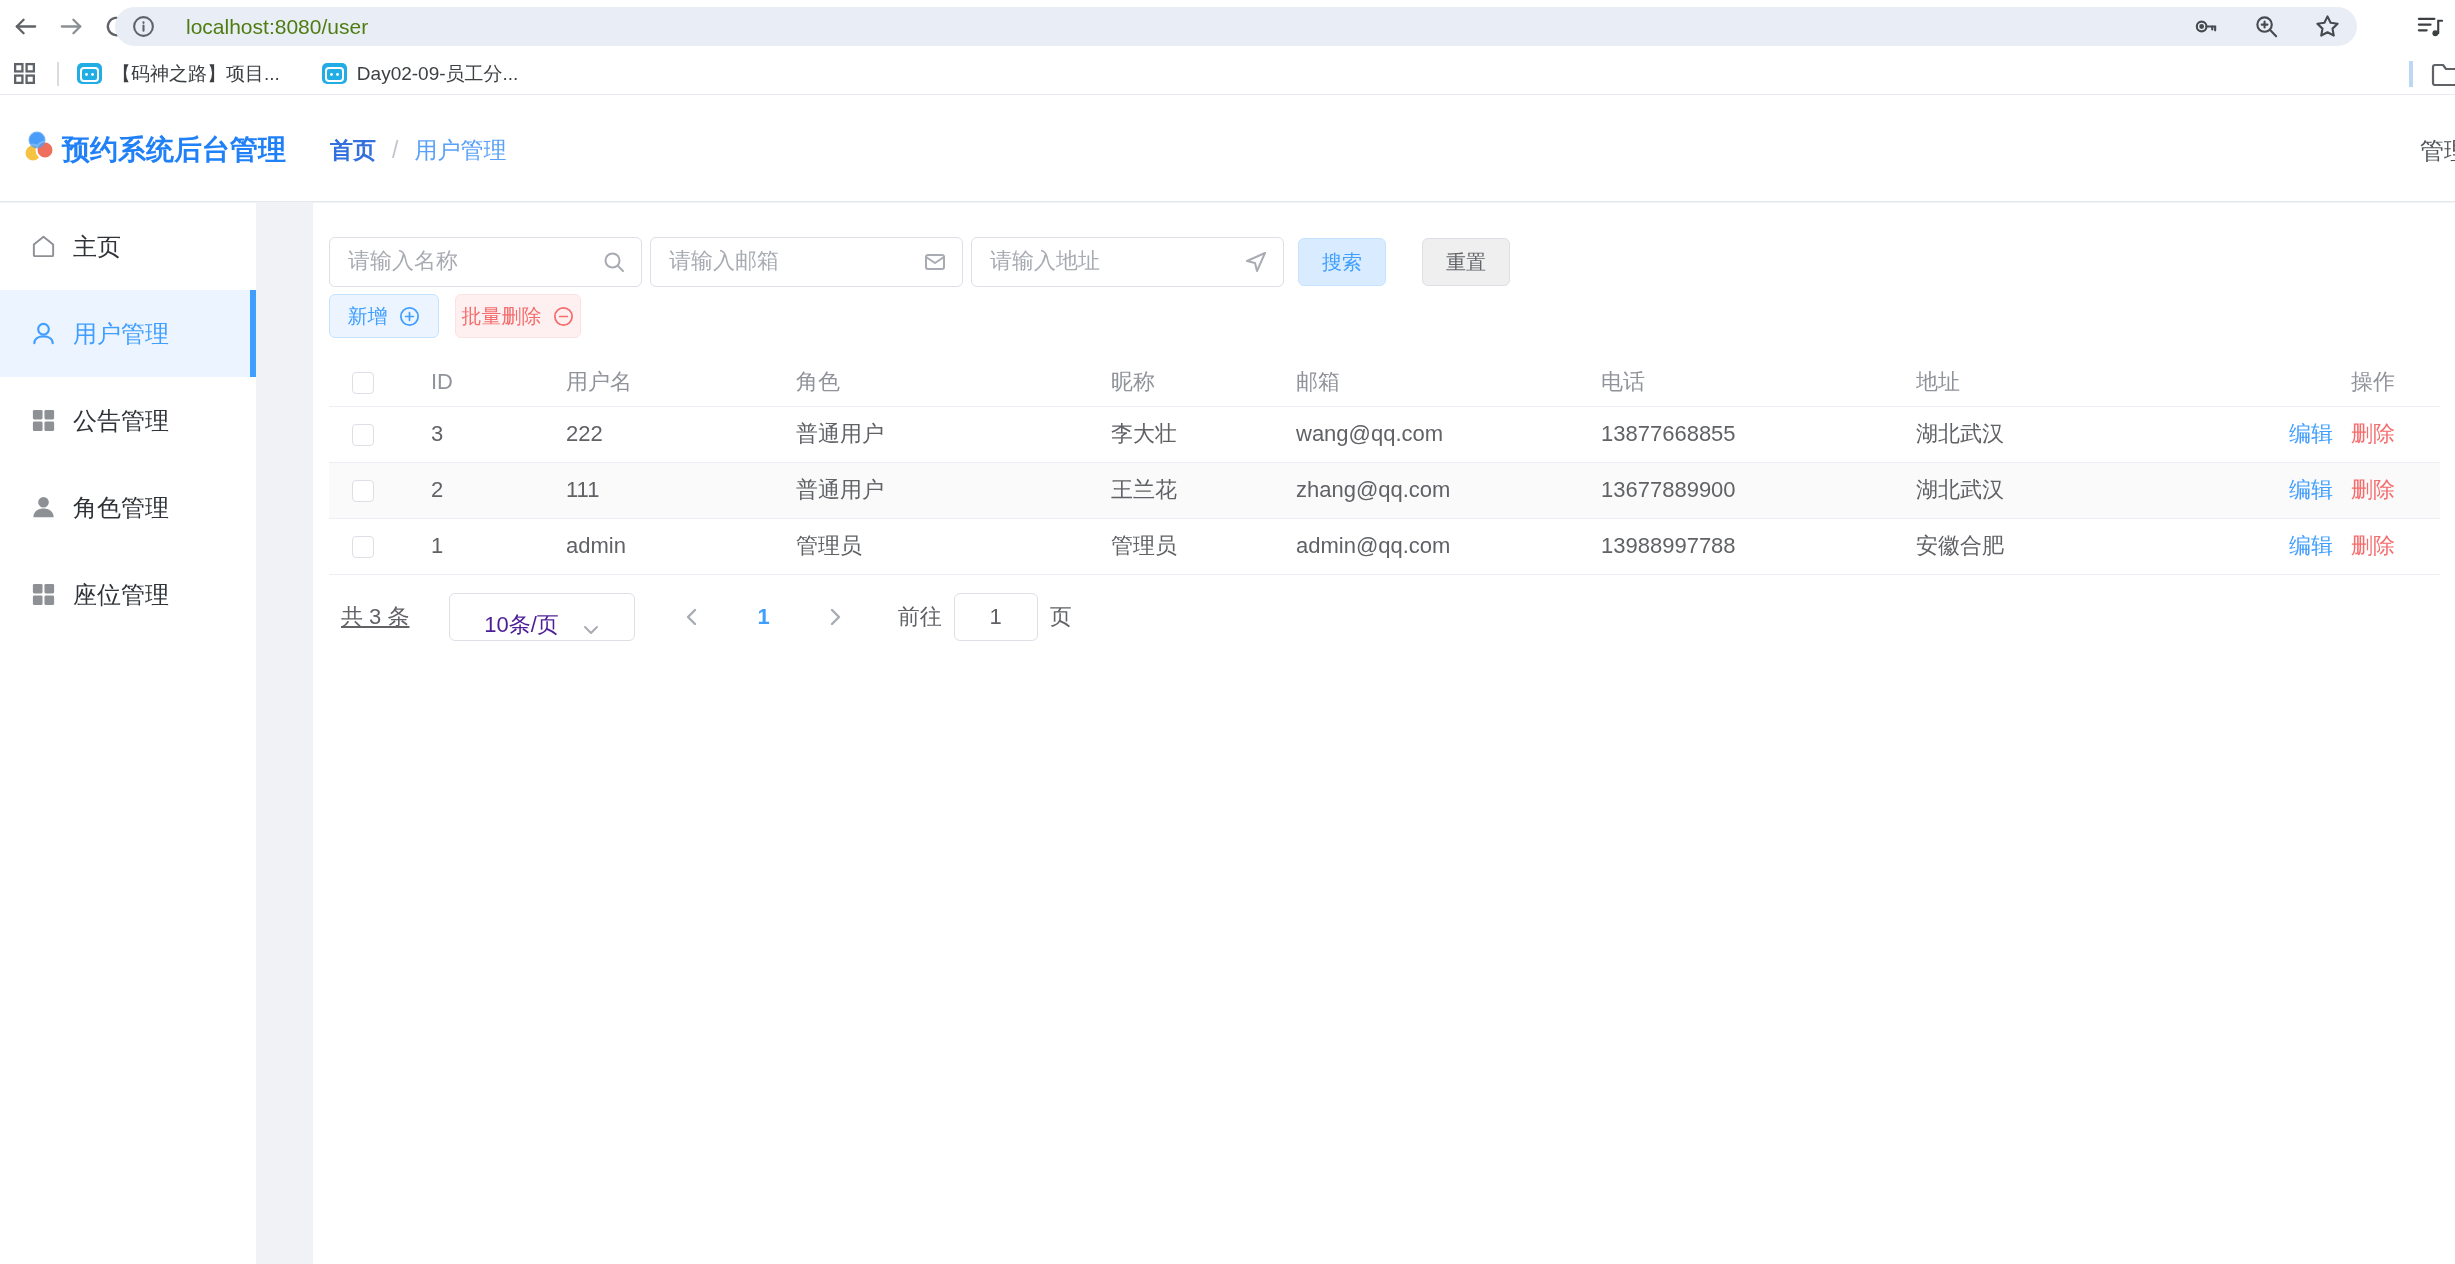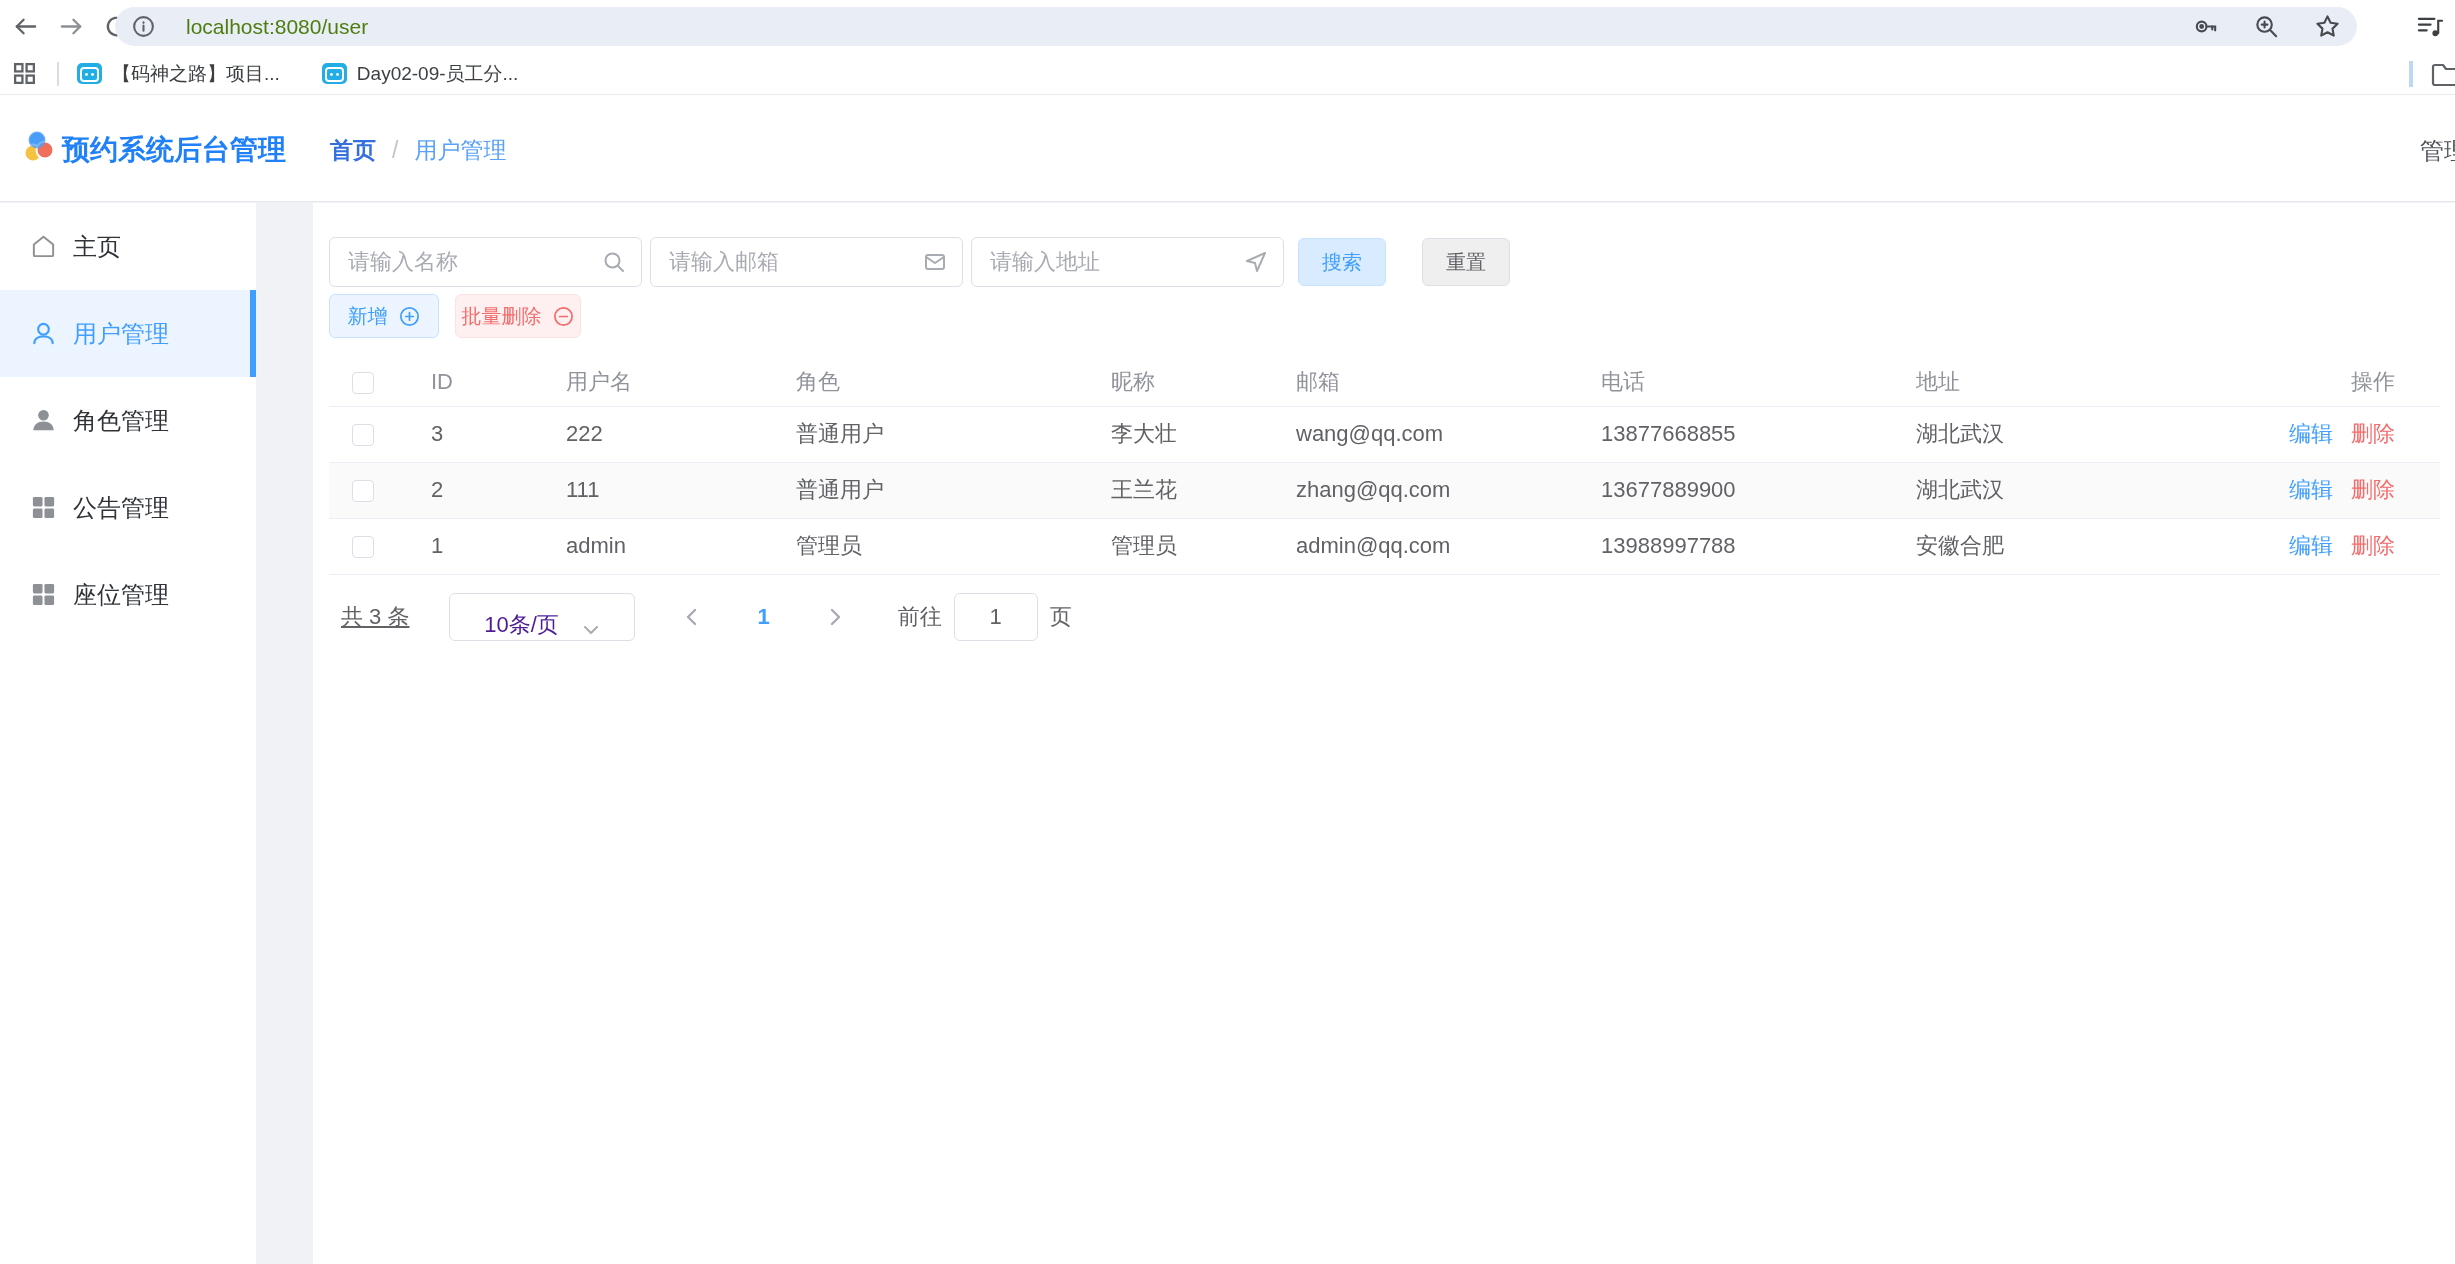--- a/index.html
+++ b/index.html
@@ -53,21 +53,21 @@
   .menu-item.active { background:#ecf5ff; color:#409eff; border-right:6px solid #409eff; }
   .menu-item.active .m-ico { color:#409eff; }
 
   
   .content { position:absolute; left:313px; top:203px; width:2142px; height:1061px; background:#ffffff;
              padding:34px 15px 0 16px; }
   .filters { display:flex; align-items:center; }
   .f-input { position:relative; width:313px; height:50px; margin-right:8px; }
   .f-input input { width:100%; height:100%; border:1px solid #dcdfe6; border-radius:6px;
                    padding:0 60px 0 18px; font-size:22px; color:#606266; outline:none;
-                   font-family:Liberation Sans, sans-serif; }
+                   font-family:Liberation Mono, monospace; }
   .f-input input::placeholder { color:#a8abb2; }
   .suffix-ico { position:absolute; right:16px; top:13px; width:24px; height:24px; color:#a8abb2; pointer-events:none; }
   .suffix-ico svg { width:100%; height:100%; }
   .btn { border:none; border-radius:6px; font-size:20px; cursor:pointer; display:inline-flex;
          align-items:center; justify-content:center; gap:10px;
          font-family:"Liberation Sans","DejaVu Sans",sans-serif; }
   .btn-search { width:88px; height:48px; background:#d9ecff; border:1px solid #c6e2ff; color:#409eff; margin-left:6px; }
   .btn-reset  { width:88px; height:48px; background:#efefef; border:1px solid #dcdfe6; color:#606266; margin-left:36px; }
   .ops-row { display:flex; align-items:center; margin-top:7px; }
   .btn-add { width:110px; height:44px; background:#ecf5ff; border:1px solid #c6e2ff; color:#409eff; }
@@ -256,36 +256,36 @@
         <svg viewBox="0 0 28 28" fill="none" stroke="currentColor" stroke-width="2.2" stroke-linecap="round">
             <circle cx="14" cy="9.5" r="5.5"></circle>
             <path d="M4.5 24c0-4.5 4.2-7 9.5-7s9.5 2.5 9.5 7"></path>
           </svg>
       </span>
       <span>用户管理</span>
     </div>
     <div class="menu-item">
       <span class="m-ico">
         <svg viewBox="0 0 28 28" fill="currentColor">
-            <circle cx="14" cy="8.5" r="5.5"></circle>
-            <path d="M3.5 24c0-5.5 4.7-9 10.5-9s10.5 3.5 10.5 9z"></path>
-          </svg>
-      </span>
-      <span>角色管理</span>
-    </div>
-    <div class="menu-item">
-      <span class="m-ico">
-        <svg viewBox="0 0 28 28" fill="currentColor">
             <rect x="3" y="3" width="10" height="10" rx="1.5"></rect>
             <rect x="15" y="3" width="10" height="10" rx="1.5"></rect>
             <rect x="3" y="15" width="10" height="10" rx="1.5"></rect>
             <rect x="15" y="15" width="10" height="10" rx="1.5"></rect>
           </svg>
       </span>
       <span>公告管理</span>
+    </div>
+    <div class="menu-item">
+      <span class="m-ico">
+        <svg viewBox="0 0 28 28" fill="currentColor">
+            <circle cx="14" cy="8.5" r="5.5"></circle>
+            <path d="M3.5 24c0-5.5 4.7-9 10.5-9s10.5 3.5 10.5 9z"></path>
+          </svg>
+      </span>
+      <span>角色管理</span>
     </div>
     <div class="menu-item">
       <span class="m-ico">
         <svg viewBox="0 0 28 28" fill="currentColor">
             <rect x="3" y="3" width="10" height="10" rx="1.5"></rect>
             <rect x="15" y="3" width="10" height="10" rx="1.5"></rect>
             <rect x="3" y="15" width="10" height="10" rx="1.5"></rect>
             <rect x="15" y="15" width="10" height="10" rx="1.5"></rect>
           </svg>
       </span>

